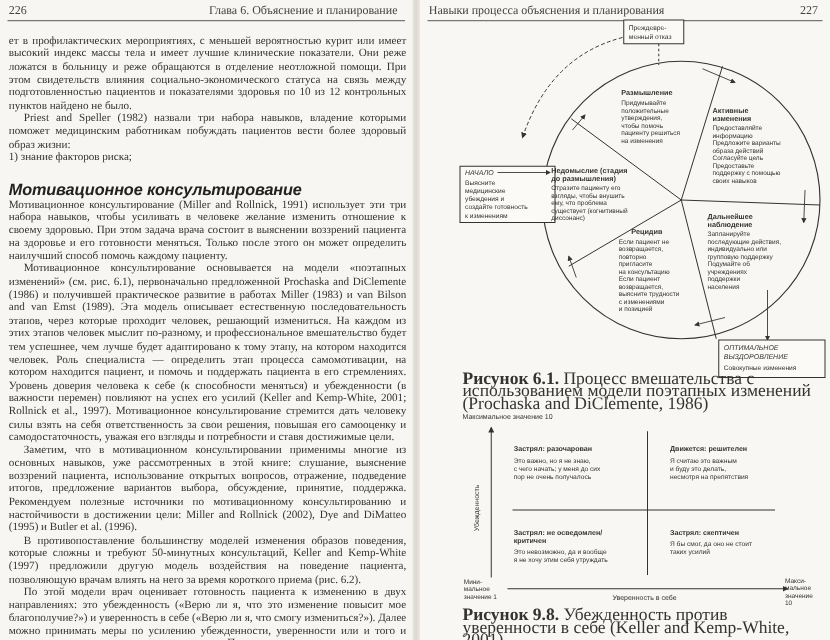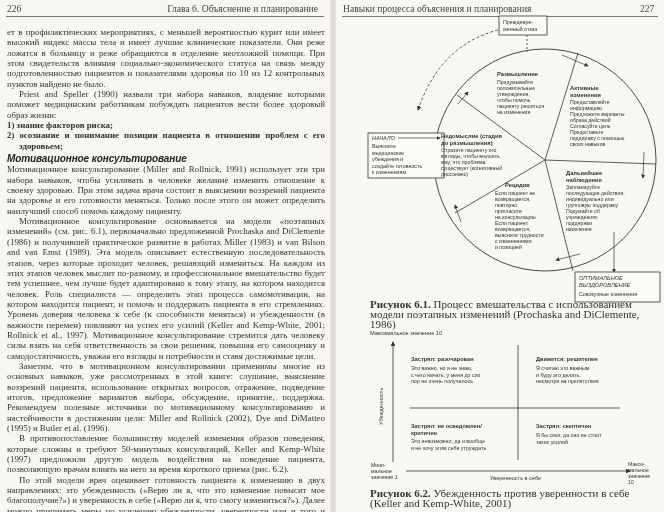--- a/index.html
+++ b/index.html
@@ -6,41 +6,40 @@
   body { width: 664px; height: 512px; background: #f4f2ee; position: relative; overflow: hidden; font-family: "Liberation Serif", serif; color: #2a2a2a; }
   .page { position: absolute; top: 0; height: 512px; background: #f7f6f2; }
   #page-left { left: 0; width: 342px; }
   #page-right { left: 336px; width: 328px; background: #f8f7f3; }
   .gutter { position: absolute; left: 330px; top: 0; width: 6px; height: 512px; background: linear-gradient(to right, #e8e5df, #dcd8d0, #ece9e3); }
   .runhead { position: absolute; top: 3px; font-size: 9.6px; color: #444; white-space: nowrap; }
   .rule { position: absolute; top: 16px; height: 0; border-top: 0.8px solid #777; }
   .body-text { position: absolute; left: 7px; top: 27px; width: 318px; font-size: 8.9px; line-height: 10.35px; text-align: justify; color: #333; }
   .body-text p { margin: 0; }
   .body-text p.ind { text-indent: 12px; }
-  .body-text p.li { text-indent: 0; padding-left: 0; font-weight: bold; }
+  .body-text p.li { text-indent: 0; padding-left: 0; }
   .body-text p.li.wrap { padding-left: 12px; text-indent: -12px; }
-  .body-text h3 { margin: 3px 0 0 0; font-family: "Liberation Sans", sans-serif; font-style: italic; font-weight: bold; font-size: 10px; line-height: 10.3px; color: #222; letter-spacing: -0.1px; }
+  .body-text h3 { margin: 17px 0 0 0; font-family: "Liberation Sans", sans-serif; font-style: italic; font-weight: bold; font-size: 13px; line-height: 10.3px; color: #222; letter-spacing: -0.1px; }
   svg text { font-family: "Liberation Sans", sans-serif; fill: #333; }
   .diag { position: absolute; left: 0; top: 0; }
-  .caption { position: absolute; left: 370px; font-size: 11px; line-height: 10px; color: #333; width: 290px; }
+  .caption { position: absolute; left: 370px; font-size: 14px; line-height: 10px; color: #333; width: 290px; }
   .caption b { font-weight: bold; }
 </style>
 </head>
 <body>
 
 <div class="page" id="page-left">
   <span class="runhead" style="left:7px;">226</span>
   <span class="runhead" style="right:24px;">Глава 6. Объяснение и планирование</span>
   <div class="rule" style="left:6px; width:318px;"></div>
 
   <div class="body-text">
     <p>ет в профилактических мероприятиях, с меньшей вероятностью курит или имеет высокий индекс массы тела и имеет лучшие клинические показатели. Они реже ложатся в больницу и реже обращаются в отделение неотложной помощи. При этом свидетельств влияния социально-экономического статуса на связь между подготовленностью пациентов и показателями здоровья по 10 из 12 контрольных пунктов найдено не было.</p>
-    <p class="ind">Priest and Speller (1990) назвали три набора навыков, владение которыми поможет медицинским работникам побуждать пациентов вести более здоровый образ жизни:</p>
+    <p class="ind">Priest and Speller (1982) назвали три набора навыков, владение которыми поможет медицинским работникам побуждать пациентов вести более здоровый образ жизни:</p>
     <p class="li">1) знание факторов риска;</p>
-    <p class="li wrap">2) осознание и понимание позиции пациента в отношении проблем с его здоровьем;</p>
     <h3>Мотивационное консультирование</h3>
     <p>Мотивационное консультирование (Miller and Rollnick, 1991) использует эти три набора навыков, чтобы усиливать в человеке желание изменить отношение к своему здоровью. При этом задача врача состоит в выяснении воззрений пациента на здоровье и его готовности меняться. Только после этого он может определить наилучший способ помочь каждому пациенту.</p>
     <p class="ind">Мотивационное консультирование основывается на модели «поэтапных изменений» (см. рис. 6.1), первоначально предложенной Prochaska and DiClemente (1986) и получившей практическое развитие в работах Miller (1983) и van Bilson and van Emst (1989). Эта модель описывает естественную последовательность этапов, через которые проходит человек, решающий измениться. На каждом из этих этапов человек мыслит по-разному, и профессиональное вмешательство будет тем успешнее, чем лучше будет адаптировано к тому этапу, на котором находится человек. Роль специалиста — определить этап процесса самомотивации, на котором находится пациент, и помочь и поддержать пациента в его стремлениях. Уровень доверия человека к себе (к способности меняться) и убежденности (в важности перемен) повлияют на успех его усилий (Keller and Kemp-White, 2001; Rollnick et al., 1997). Мотивационное консультирование стремится дать человеку силы взять на себя ответственность за свои решения, повышая его самооценку и самодостаточность, уважая его взгляды и потребности и ставя достижимые цели.</p>
     <p class="ind">Заметим, что в мотивационном консультировании применимы многие из основных навыков, уже рассмотренных в этой книге: слушание, выяснение воззрений пациента, использование открытых вопросов, отражение, подведение итогов, предложение вариантов выбора, обсуждение, принятие, поддержка. Рекомендуем полезные источники по мотивационному консультированию и настойчивости в достижении цели: Miller and Rollnick (2002), Dye and DiMatteo (1995) и Butler et al. (1996).</p>
     <p class="ind">В противопоставление большинству моделей изменения образов поведения, которые сложны и требуют 50-минутных консультаций, Keller and Kemp-White (1997) предложили другую модель воздействия на поведение пациента, позволяющую врачам влиять на него за время короткого приема (рис. 6.2).</p>
     <p class="ind">По этой модели врач оценивает готовность пациента к изменению в двух направлениях: это убежденность («Верю ли я, что это изменение повысит мое благополучие?») и уверенность в себе («Верю ли я, что смогу измениться?»). Далее можно принимать меры по усилению убежденности, уверенности или и того и другого и помогать ему двигаться дальше. Предлагаются разные стратегии для работы с пациентами, у которых ослаблено одно из направлений или оба. Модель применима к разным образам поведения пациентов в отношении</p>
   </div>
 </div>
 
 <div class="gutter"></div>
@@ -177,15 +176,15 @@
   <text x="628" y="478" font-size="5.2">значение</text>
   <text x="628" y="484" font-size="5.2">10</text>
   <text x="490" y="480" font-size="5.6">Уверенность в себе</text>
 </svg>
 
 <div class="caption" style="top:299px;">
   <b>Рисунок 6.1.</b>
   <span>Процесс вмешательства с использованием модели поэтапных изменений (Prochaska and DiClemente, 1986)</span>
 </div>
 <div class="caption" style="top:488px;">
-  <b>Рисунок 6.2.</b>
+  <b>Рисунок 9.8.</b>
   <span>Убежденность против уверенности в себе (Keller and Kemp-White, 2001)</span>
 </div>
 
 </body></html>

